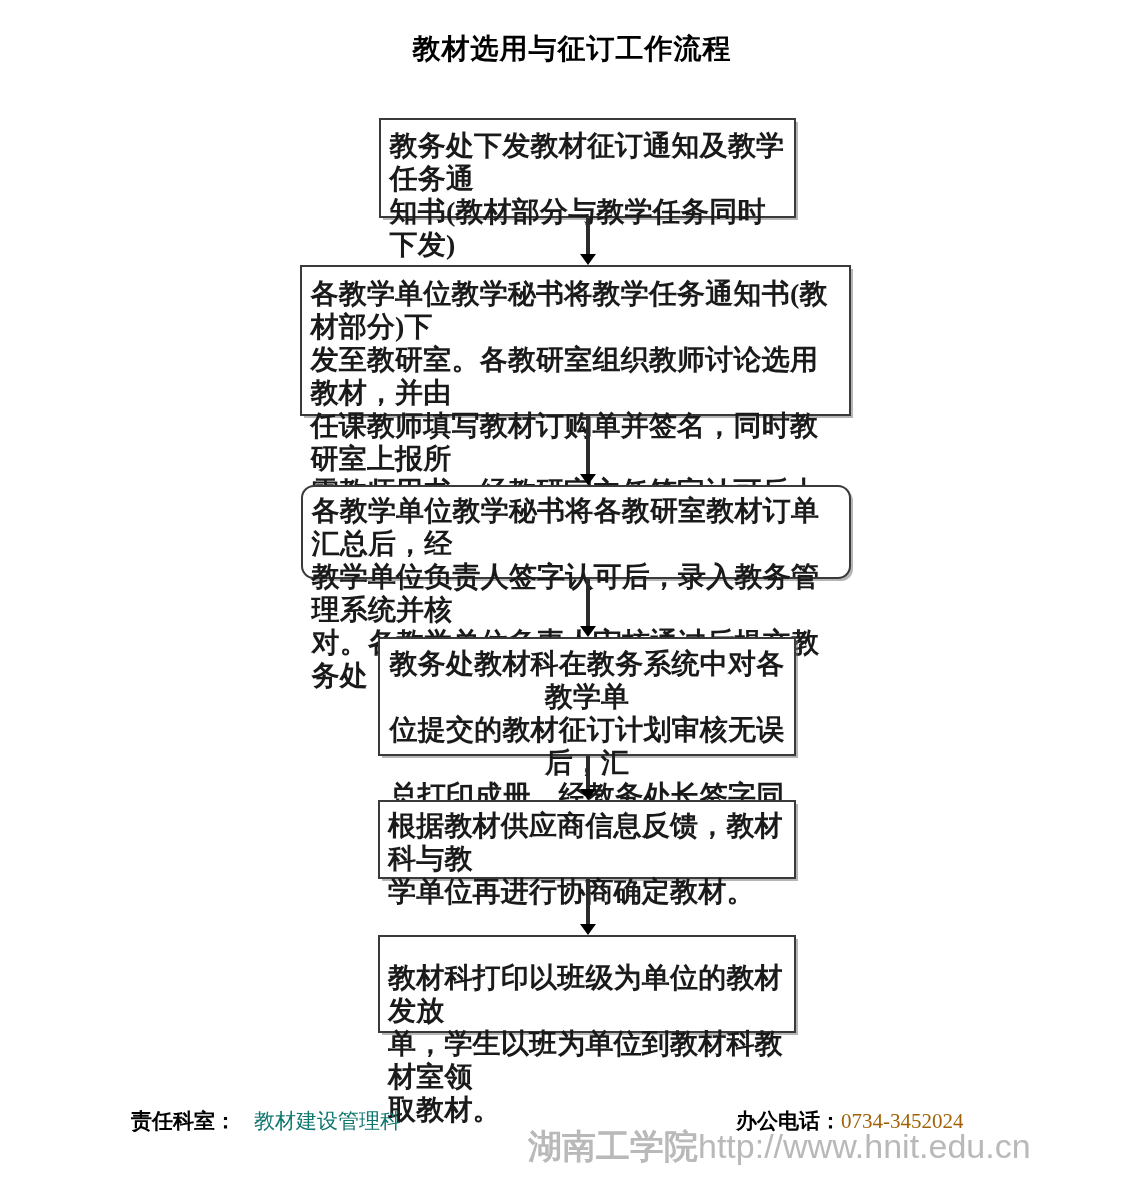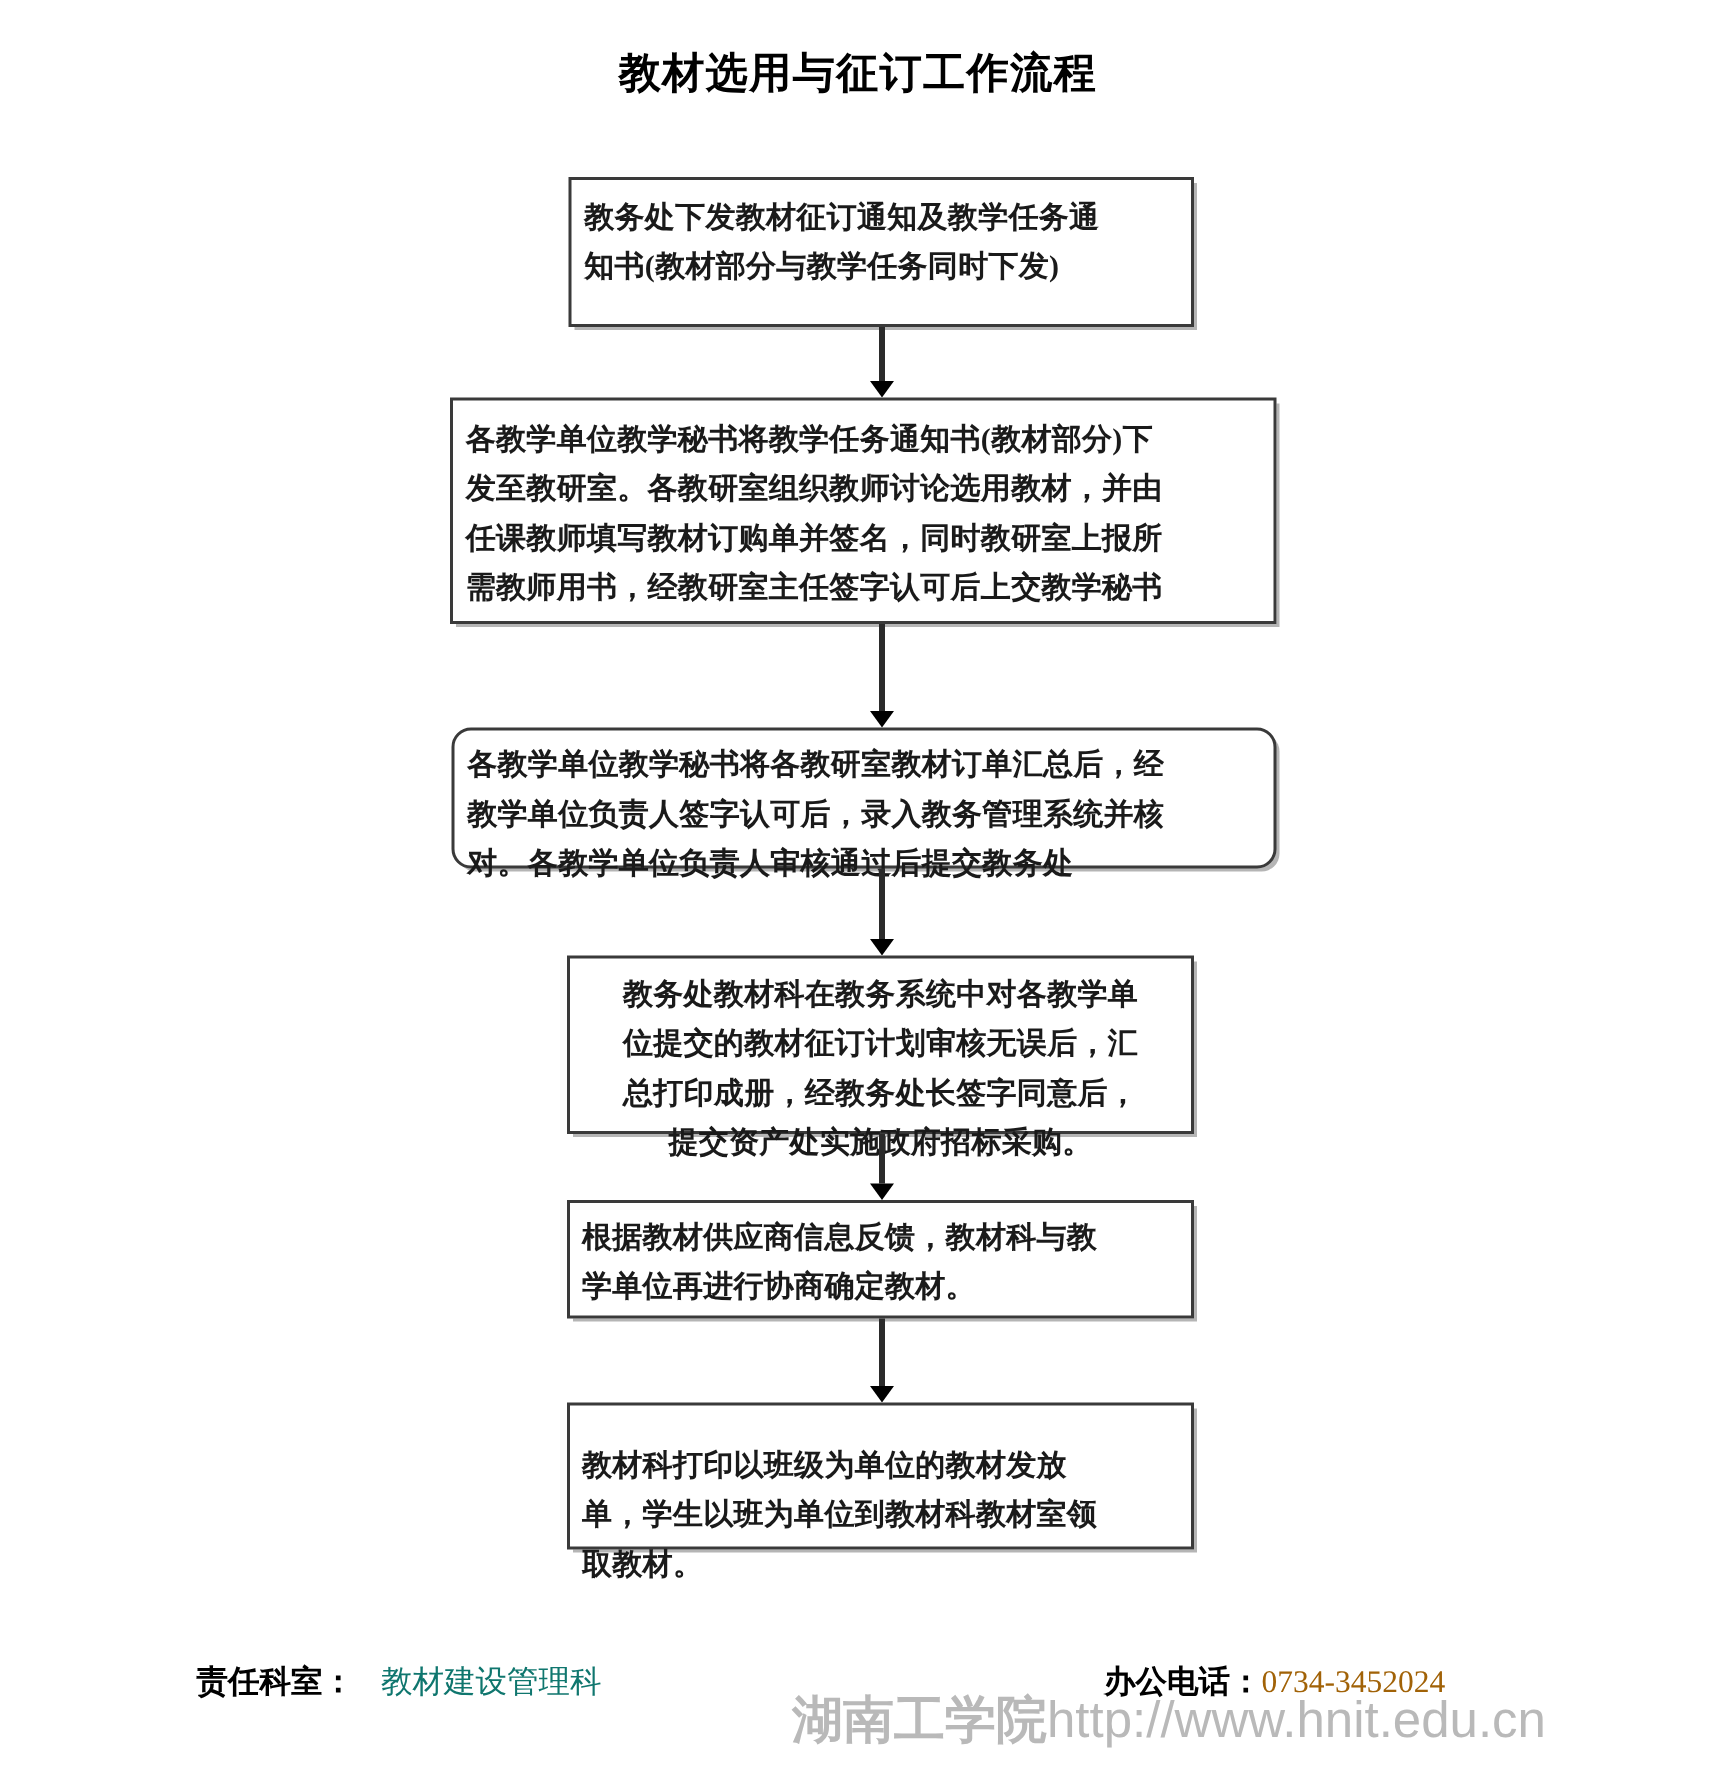--- a/index.html
+++ b/index.html
@@ -40,21 +40,21 @@
     background: #ffffff;
     border: 2px solid #3a3a3a;
     box-shadow: 3px 3px 0 -1px rgba(120,120,120,0.55);
     display: flex;
     align-items: flex-start;
     justify-content: center;
   }
   .flow-text {
     font-family: "Liberation Serif", "DejaVu Serif", serif;
     font-weight: bold;
-    font-size: 20px;
+    font-size: 28px;
     line-height: 33px;
     color: #1a1a1a;
     white-space: pre-line;
     letter-spacing: 0.2px;
   }
   .flow-text.center { text-align: center; }
   .flow-text.left   { text-align: left; }
 
   
   #box-1 { left: 379px; top: 118px;  width: 417px; height: 100px; }

